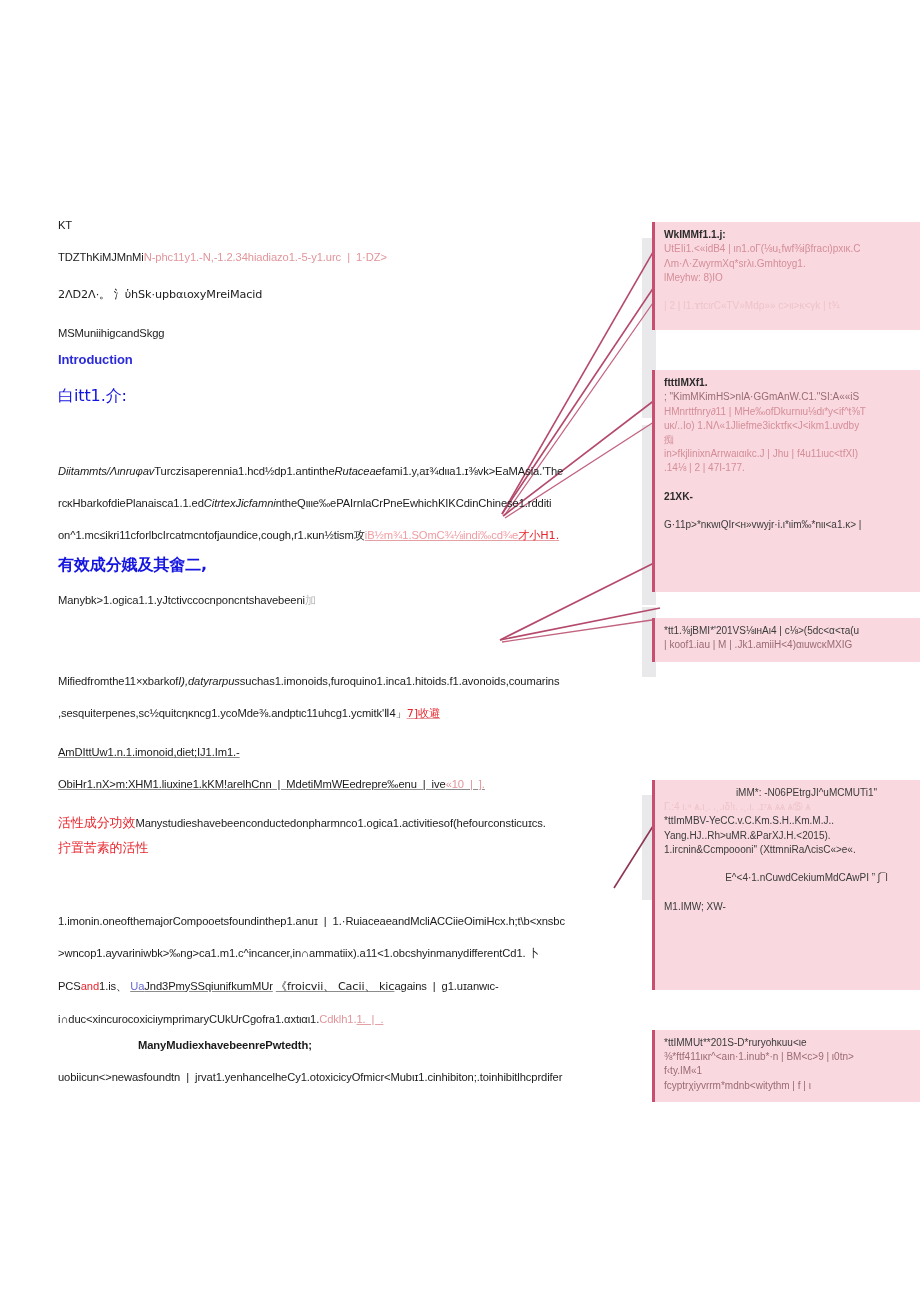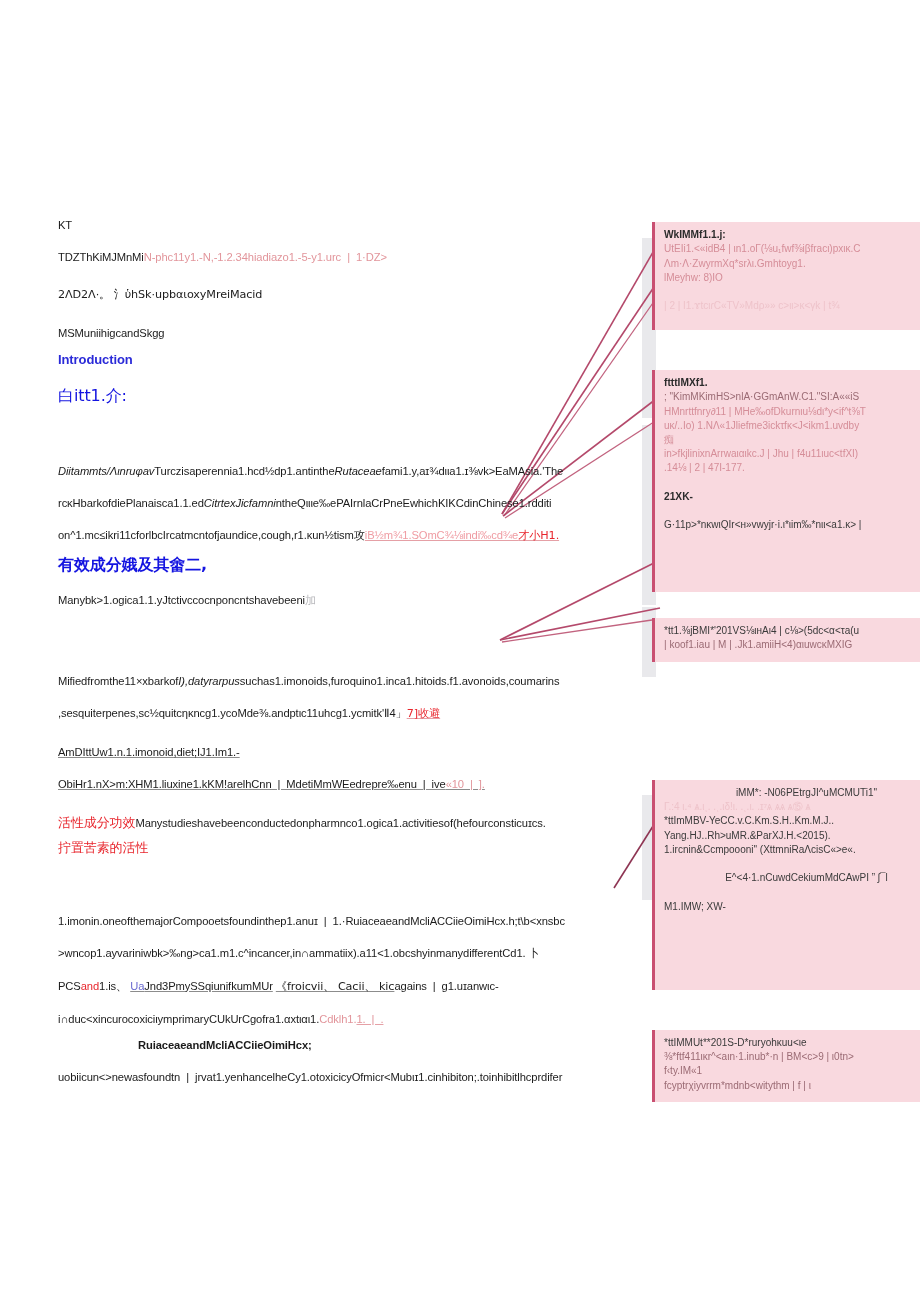--- a/index.html
+++ b/index.html
@@ -160,21 +160,21 @@
     <div class="line sp-8 red-cn"><span>拧置苦素的活性</span></div>
 
     <div class="line sp-58 wide"><span>1.imonin.oneofthemajorCompooetsfoundinthep1.anuɪ  |  1.·RuiaceaeandMcliACCiieOimiHcx.h;t\b&lt;xnsbc</span></div>
 
     <div class="line sp-18 wide"><span>&gt;wncop1.ayvariniwbk&gt;‰ng&gt;ca1.m1.c^incancer,in∩ammatiix).a11&lt;1.obcshyinmanydifferentCd1.</span>&nbsp;<span class="cjk">卜</span></div>
 
     <div class="line sp-18 wide"><span>PCS</span><span class="red">and</span><span>1.is、</span>&nbsp;<span class="ul" style="color:#6a6ad0;">Ua</span><span class="ul">Jnd3PmySSqiunifkumMUr</span>&nbsp;<span class="ul cjk">《froicvii、 Cacii、 kic</span><span>agains  |  g1.uɪanwιc-</span></div>
 
     <div class="line sp-18 wide"><span>i∩duc&lt;xincurocoxiciιymprimaryCUkUrCgofra1.αxtιαι1.</span><span class="pinkish">Cdklh1.</span><span class="pinkish ul-pink">1.  |  .</span></div>
 
-    <div class="line sp-12 indent-1 wide"><span>RuiaceaeandMcliACCiieOimiHcx;</span></div>
+    <div class="line sp-12 indent-1 wide"><span>ManyMudiexhavebeenrePwtedth;</span></div>
 
     <div class="line sp-18 wide"><span>uobiicun&lt;&gt;newasfoundtn  |  jrvat1.yenhancelheCy1.otoxicicyOfmicr&lt;Mubιɪ1.cinhibiton;.toinhibitlhcprdifer</span></div>
 
   </div>
 
   <div class="ann" style="top:222px; height:108px;">
     <div class="hd">WkIMMf1.1.j:</div>
     <div>UtEIi1.&lt;«idB4  |  ιn1.oΓ(⅛u₁fwf⅜iβfracι)pxικ.C</div>
     <div>Λm·Λ·ZwyrmXq*srλι.Gmhtoyg1.</div>
     <div>lMeyhw:             8)IO</div>

